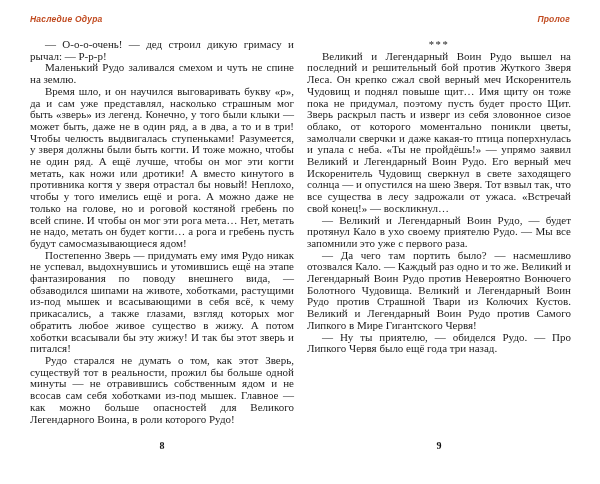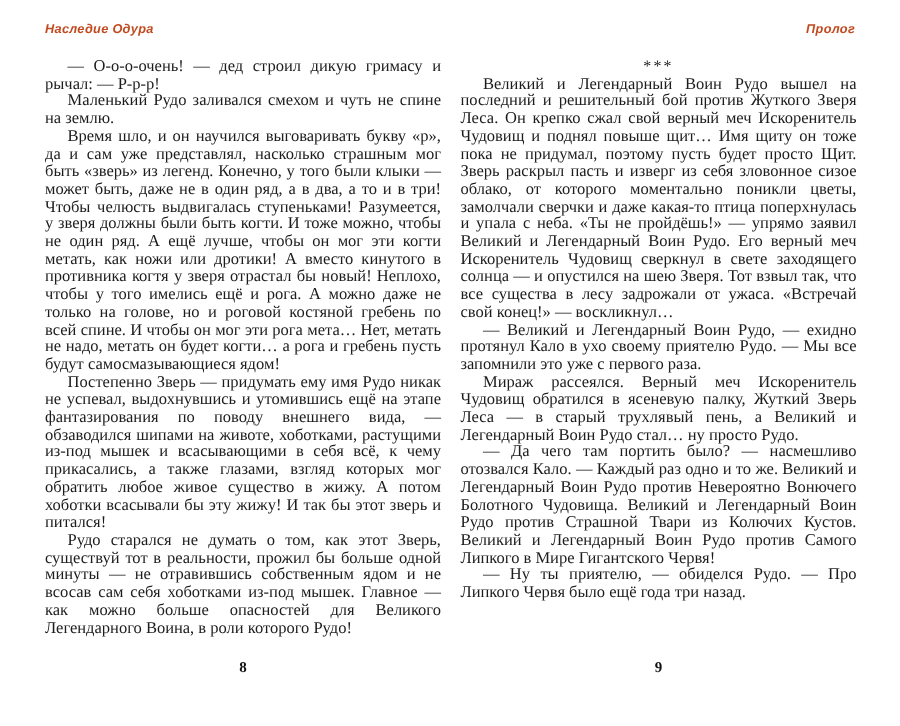--- a/index.html
+++ b/index.html
@@ -74,22 +74,21 @@
       <p>Маленький Рудо заливался смехом и чуть не спине на землю.</p>
       <p>Время шло, и он научился выговаривать букву «р», да и сам уже представлял, насколько страшным мог быть «зверь» из легенд. Конечно, у того были клыки — может быть, даже не в один ряд, а в два, а то и в три! Чтобы челюсть выдвигалась ступеньками! Разумеется, у зверя должны были быть когти. И тоже можно, чтобы не один ряд. А ещё лучше, чтобы он мог эти когти метать, как ножи или дротики! А вместо кинутого в противника когтя у зверя отрастал бы новый! Неплохо, чтобы у того имелись ещё и рога. А можно даже не только на голове, но и роговой костяной гребень по всей спине. И чтобы он мог эти рога мета… Нет, метать не надо, метать он будет когти… а рога и гребень пусть будут самосмазывающиеся ядом!</p>
       <p>Постепенно Зверь — придумать ему имя Рудо никак не успевал, выдохнувшись и утомившись ещё на этапе фантазирования по поводу внешнего вида, — обзаводился шипами на животе, хоботками, растущими из-под мышек и всасывающими в себя всё, к чему прикасались, а также глазами, взгляд которых мог обратить любое живое существо в жижу. А потом хоботки всасывали бы эту жижу! И так бы этот зверь и питался!</p>
       <p>Рудо старался не думать о том, как этот Зверь, существуй тот в реальности, прожил бы больше одной минуты — не отравившись собственным ядом и не всосав сам себя хоботками из-под мышек. Главное — как можно больше опасностей для Великого Легендарного Воина, в роли которого Рудо!</p>
     </div>
 
   <div class="page-text right">
     <div class="separator">***</div>
     <div>
         <p>Великий и Легендарный Воин Рудо вышел на последний и решительный бой против Жуткого Зверя Леса. Он крепко сжал свой верный меч Искоренитель Чудовищ и поднял повыше щит… Имя щиту он тоже пока не придумал, поэтому пусть будет просто Щит. Зверь раскрыл пасть и изверг из себя зловонное сизое облако, от которого моментально поникли цветы, замолчали сверчки и даже какая-то птица поперхнулась и упала с неба. «Ты не пройдёшь!» — упрямо заявил Великий и Легендарный Воин Рудо. Его верный меч Искоренитель Чудовищ сверкнул в свете заходящего солнца — и опустился на шею Зверя. Тот взвыл так, что все существа в лесу задрожали от ужаса. «Встречай свой конец!» — воскликнул…</p>
-        <p>— Великий и Легендарный Воин Рудо, — ехидно протянул Кало в ухо своему приятелю Рудо. — Мы все запомнили это уже с первого раза.</p>
-        <p>Мираж рассеялся. Верный меч Искоренитель Чудовищ обратился в ясеневую палку, Жуткий Зверь Леса — в старый трухлявый пень, а Великий и Легендарный Воин Рудо стал… ну просто Рудо.</p>
+        <p>— Великий и Легендарный Воин Рудо, — будет протянул Кало в ухо своему приятелю Рудо. — Мы все запомнили это уже с первого раза.</p>
         <p>— Да чего там портить было? — насмешливо отозвался Кало. — Каждый раз одно и то же. Великий и Легендарный Воин Рудо против Невероятно Вонючего Болотного Чудовища. Великий и Легендарный Воин Рудо против Страшной Твари из Колючих Кустов. Великий и Легендарный Воин Рудо против Самого Липкого в Мире Гигантского Червя!</p>
         <p>— Ну ты приятелю, — обиделся Рудо. — Про Липкого Червя было ещё года три назад.</p>
       </div>
   </div>
 
   <div class="page-number left">8</div>
 
   <div class="page-number right">9</div>
 
 </div>

